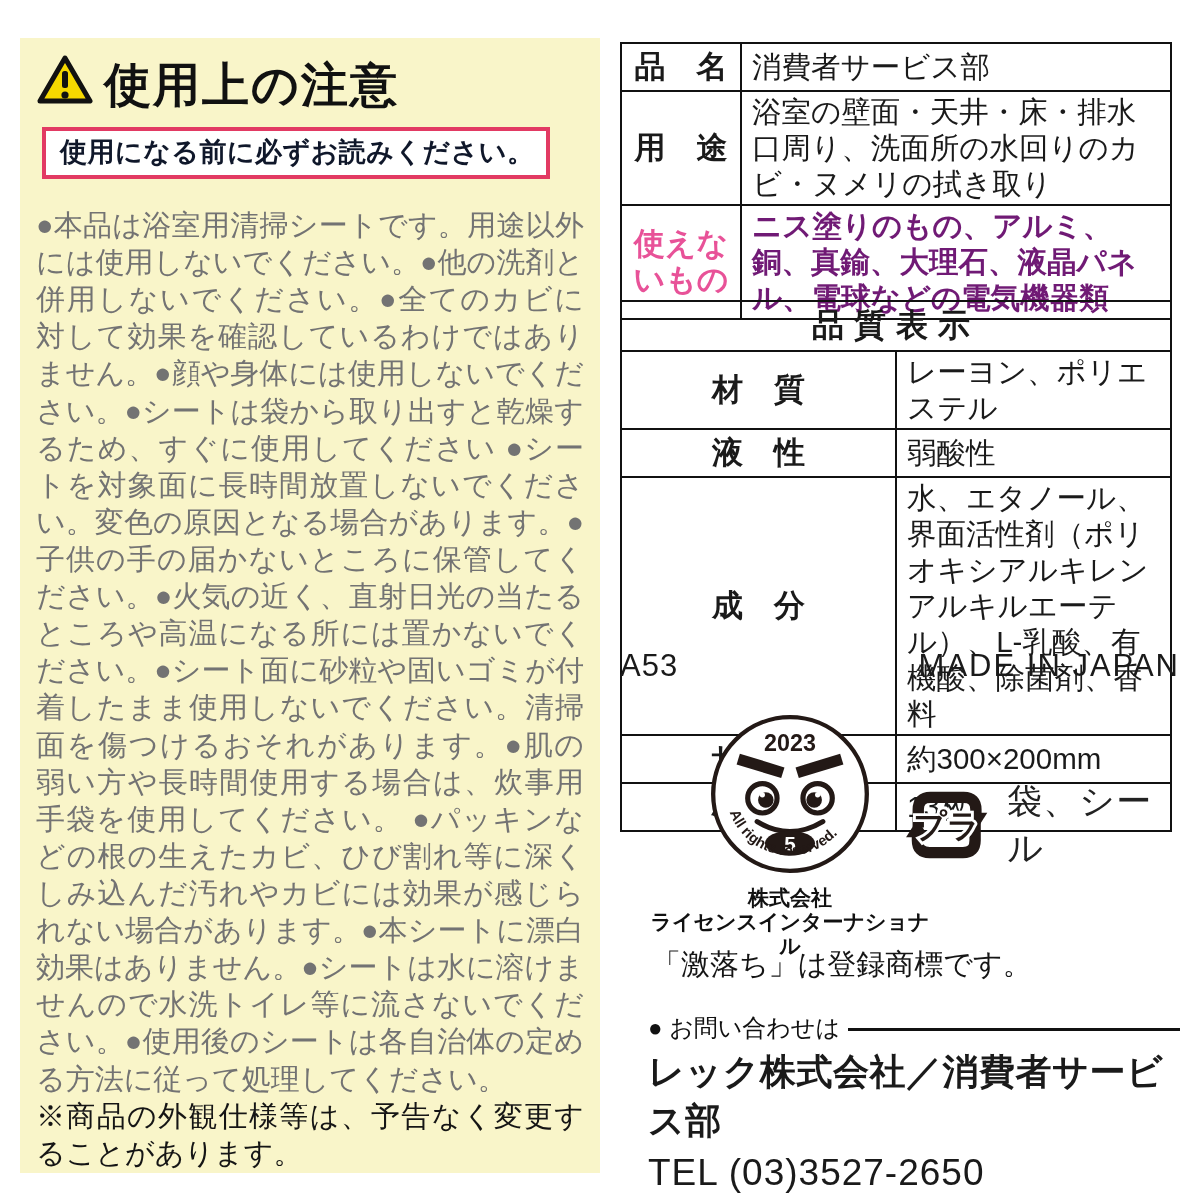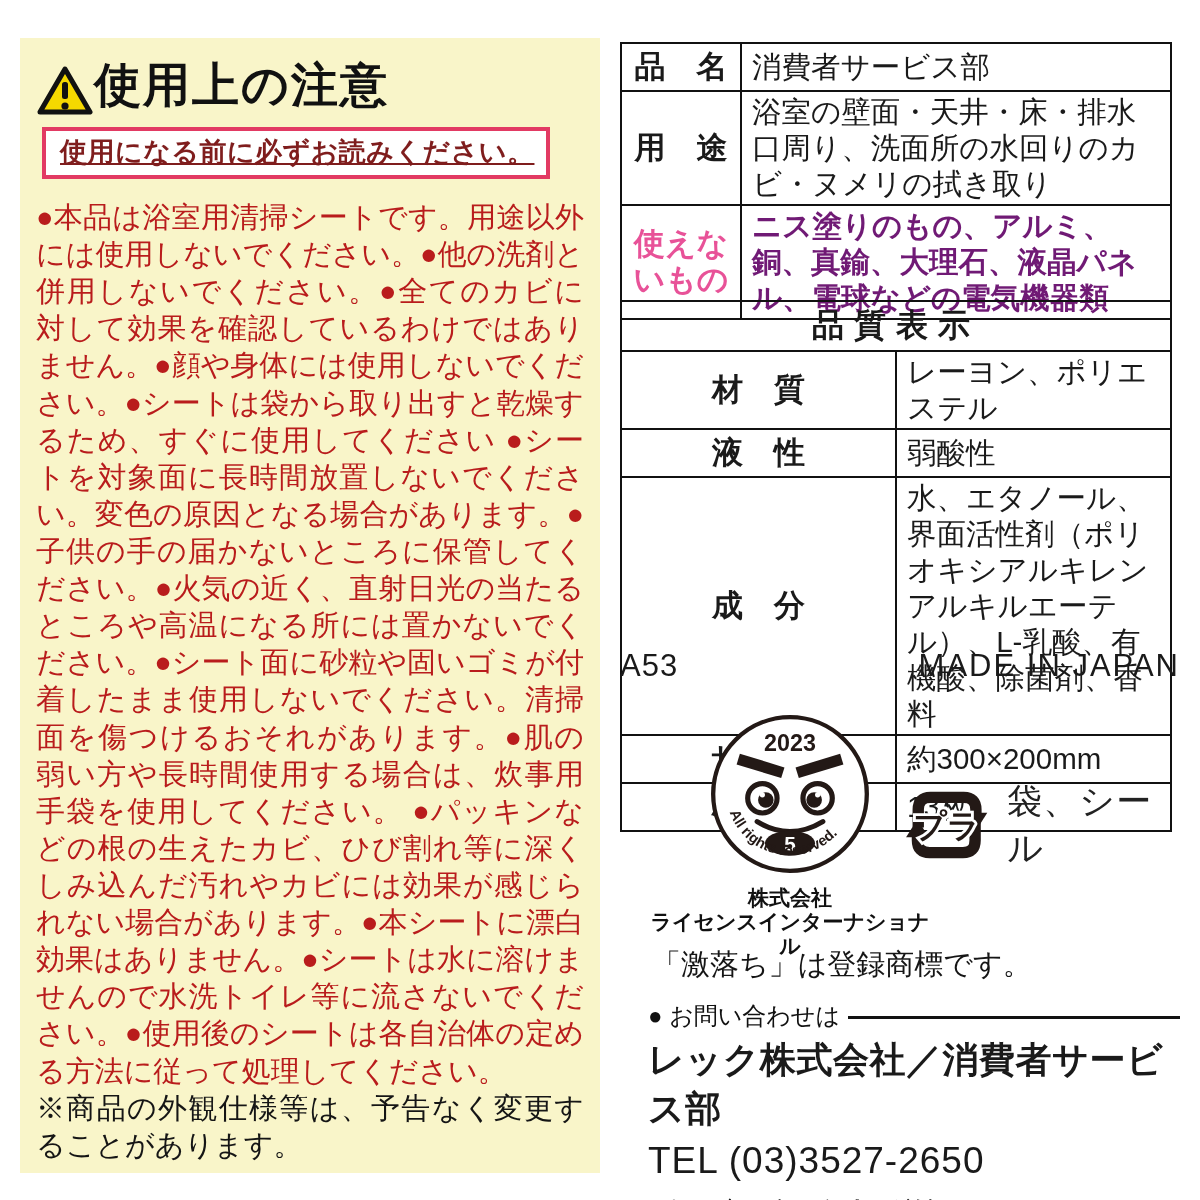--- a/index.html
+++ b/index.html
@@ -1,26 +1,26 @@
 <!DOCTYPE html>
 <html><head>
 <meta charset="utf-8">
 <style>
   html,body{margin:0;padding:0;background:#ffffff;}
   body{width:1200px;height:1200px;position:relative;font-family:"Liberation Sans",sans-serif;color:#1a1a1a;}
   .page{position:absolute;inset:0;background:#fff;}
 
   
   .precautions{position:absolute;left:20px;top:38px;width:580px;height:1135px;background:#f9f5c9;box-sizing:border-box;padding:16px 16px 0 16px;}
-  .title-row{display:flex;align-items:flex-end;}
+  .title-row{display:flex;align-items:flex-start;gap:10px;}
   .warn-tri{flex:0 0 auto;}
   .title-text{font-size:47px;font-weight:900;letter-spacing:2px;color:#111;}
   .read-first-box{margin:10px 6px 0 6px;background:#ffffff;border:4px solid #e23a63;padding:3px 12px 5px 14px;width:fit-content;}
-  .read-first-text{color:#7f1d1d;font-weight:bold;font-size:27px;letter-spacing:0.5px;text-decoration:underline;}
-  .body-text{margin-top:20px;font-size:29px;line-height:1.28;text-align:justify;color:#b91c1c;}
+  .read-first-text{color:#0f172a;font-weight:bold;font-size:27px;letter-spacing:0.5px;}
+  .body-text{margin-top:28px;font-size:29px;line-height:1.28;text-align:justify;color:#737373;}
   .note-text{font-size:29px;line-height:1.28;text-align:justify;color:#151515;}
 
   
   .rightcol{position:absolute;left:620px;top:0;width:560px;height:1200px;}
 
   table.spec{border-collapse:collapse;width:552px;table-layout:fixed;position:absolute;left:0;}
   table.spec td,table.spec th{border:2.5px solid #111;padding:2px 10px;vertical-align:middle;box-sizing:border-box;}
   table.spec{border:1px solid #111;}
   .t1{top:42px;}
   .t2{top:300px;}
@@ -35,21 +35,21 @@
   .made-in{font-size:31px;letter-spacing:2px;}
 
   .mascot-wrap{position:absolute;left:30px;top:712px;width:280px;text-align:center;}
   .mascot-caption{margin-top:6px;font-size:21px;font-weight:bold;line-height:1.15;color:#111;}
   .pla-wrap{position:absolute;left:282px;top:778px;display:flex;align-items:center;gap:16px;}
   .bag-seal{font-size:35px;color:#222;letter-spacing:1px;}
 
   .trademark{position:absolute;left:32px;top:945px;font-size:29px;color:#151515;}
 
   .contact{position:absolute;left:28px;top:1000px;width:532px;}
-  .contact-label-row{display:flex;align-items:center;gap:8px;}
+  .contact-label-row{display:flex;align-items:center;gap:8px;margin-top:12px;}
   .contact-label{font-size:24px;color:#111;white-space:nowrap;}
   .rule{flex:1;height:3px;background:#111;margin-top:2px;}
   .contact-company{font-size:36px;font-weight:bold;letter-spacing:0.5px;margin-top:4px;}
   .contact-tel{font-size:37px;margin-top:6px;letter-spacing:1px;}
   .hp-row{margin-top:10px;}
 </style>
 </head>
 <body>
 
 <div class="page">

